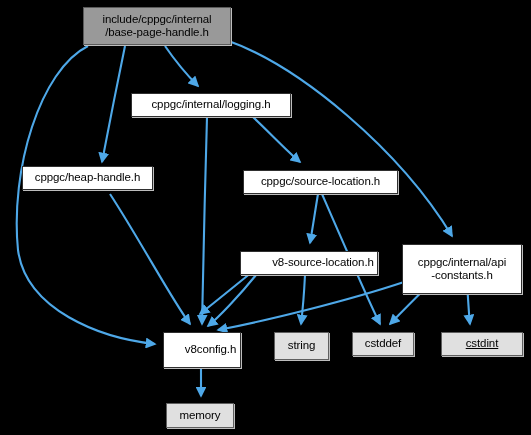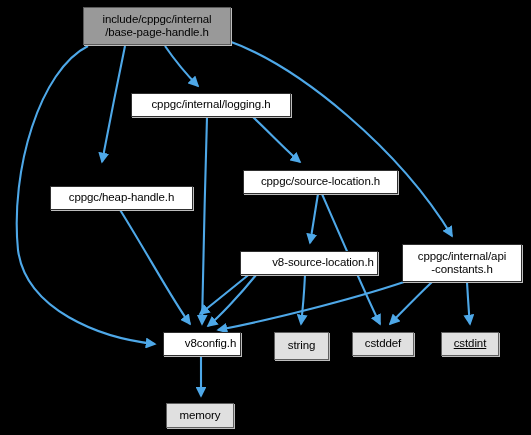--- a/index.html
+++ b/index.html
@@ -81,25 +81,25 @@
         <path d="M 432,282 C 415,298 398,316 390,324" stroke="#4ea8e8"></path>
         <path d="M 467,282 C 468,298 469,316 470,324" stroke="#4ea8e8"></path>
         <path d="M 201,356 C 201,375 201,390 201,396" stroke="#4ea8e8"></path>
       </g>
   </svg>
 
   <div id="nodes">
       <div class="node node-root" style="left: 83px; top: 7px; width: 148px; height: 38px;">include/cppgc/internal
 /base-page-handle.h</div>
       <div class="node node-project" style="left: 131px; top: 93px; width: 160px; height: 24px;">cppgc/internal/logging.h</div>
-      <div class="node node-project" style="left: 22px; top: 186px; width: 143px; height: 24px; margin-left: 28px;">cppgc/heap-handle.h</div>
+      <div class="node node-project" style="left: 22px; top: 166px; width: 131px; height: 24px;">cppgc/heap-handle.h</div>
       <div class="node node-project" style="left: 243px; top: 170px; width: 155px; height: 24px;">cppgc/source-location.h</div>
       <div class="node node-project" style="left: 240px; top: 251px; width: 138px; height: 24px; padding-left: 28px;">v8-source-location.h</div>
-      <div class="node node-project" style="left: 402px; top: 244px; width: 120px; height: 38px; text-align: center;">cppgc/internal/api
+      <div class="node node-project" style="left: 402px; top: 244px; width: 120px; height: 50px; text-align: center;">cppgc/internal/api
 -constants.h</div>
-      <div class="node node-project" style="left: 163px; top: 332px; width: 78px; height: 24px; padding-left: 17px;">v8config.h</div>
+      <div class="node node-project" style="left: 163px; top: 332px; width: 78px; height: 36px; padding-left: 17px;">v8config.h</div>
       <div class="node node-system" style="left: 274px; top: 332px; width: 55px; height: 28px;">string</div>
       <div class="node node-system" style="left: 352px; top: 332px; width: 62px; height: 24px;">cstddef</div>
-      <div class="node node-system" style="left: 441px; top: 332px; width: 58px; height: 24px; text-decoration: underline;">cstdint</div>
+      <div class="node node-system" style="left: 441px; top: 332px; width: 82px; height: 24px; text-decoration: underline;">cstdint</div>
       <div class="node node-system" style="left: 166px; top: 403px; width: 68px; height: 25px;">memory</div>
     </div>
 
 </div>
 
 </body></html>

